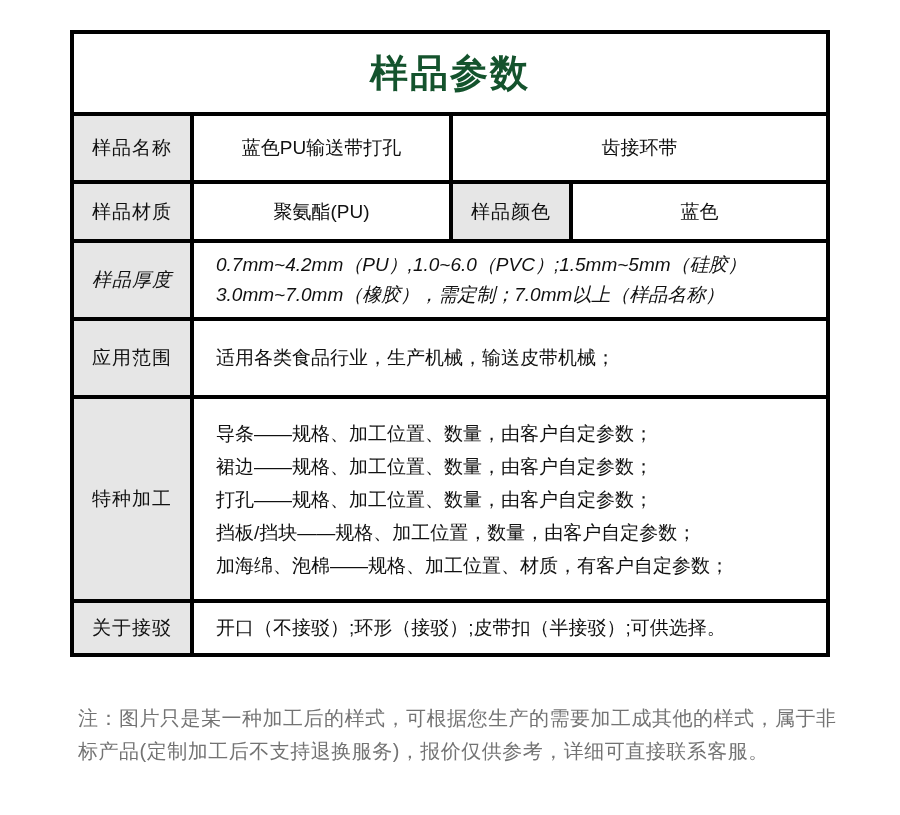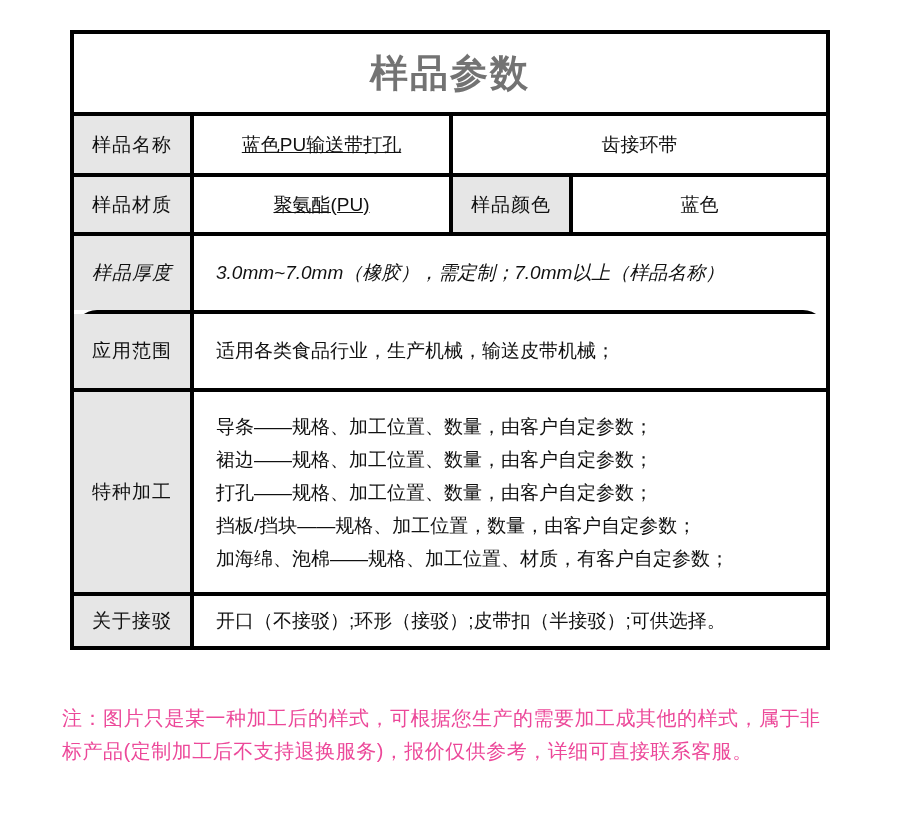--- a/index.html
+++ b/index.html
@@ -10,51 +10,51 @@
     color: #111111;
   }
   .canvas { position: absolute; left: 0; top: 0; width: 900px; height: 815px; background: #ffffff; }
 
   .spec-table {
     position: absolute; left: 70px; top: 30px; width: 760px;
     border: 4px solid #000000; background: #ffffff;
   }
   .title-row {
     height: 78px; display: flex; align-items: center; justify-content: center;
-    font-size: 38px; font-weight: bold; letter-spacing: 2px; color: #737373;
+    font-size: 38px; font-weight: bold; letter-spacing: 2px; color: #14532d;
   }
   .row { display: flex; border-top: 4px solid #000000; align-items: stretch; }
-  .r1 { height: 61px; }
+  .r1 { height: 68px; }
   .r2 { height: 59px; }
   .r3 { height: 78px; font-style: italic; }
-  .r4 { height: 78px; border-radius: 23px; }
+  .r4 { height: 78px; }
   .r5 { height: 204px; }
   .r6 { height: 54px; }
 
   .cell { display: flex; align-items: center; justify-content: center; font-size: 19px; }
   .label-cell {
     background: #e6e6e6; width: 120px; flex: 0 0 120px;
     border-right: 4px solid #000000; letter-spacing: 1px;
   }
-  .val-c1 { width: 259px; flex: 0 0 259px; border-right: 4px solid #000000; background: #ffffff; text-decoration: underline; }
+  .val-c1 { width: 259px; flex: 0 0 259px; border-right: 4px solid #000000; background: #ffffff; }
   .label-cell.second { width: 120px; flex: 0 0 120px; }
   .val-c2 { flex: 1 1 auto; background: #ffffff; }
 
   .val-merged {
     flex: 1 1 auto; background: #ffffff;
     display: flex; flex-direction: column; justify-content: center; align-items: flex-start;
     padding-left: 22px; font-size: 19px;
   }
   .val-merged .line { white-space: nowrap; }
   .lh30 .line { line-height: 30px; }
   .lh33 .line { line-height: 33px; }
 
   .note {
-    position: absolute; left: 62px; top: 702px; width: 800px;
-    font-size: 20px; color: #ec4899;
+    position: absolute; left: 78px; top: 702px; width: 800px;
+    font-size: 20px; color: #737373;
   }
   .note .line { line-height: 33px; white-space: nowrap; letter-spacing: 0.5px; }
 </style>
 </head>
 <body>
 
 <div class="canvas">
 
   <div class="spec-table">
 
@@ -69,20 +69,21 @@
     <div class="row r2">
       <div class="cell label-cell">样品材质</div>
       <div class="cell val-c1">聚氨酯(PU)</div>
       <div class="cell label-cell second">样品颜色</div>
       <div class="cell val-c2">蓝色</div>
     </div>
 
     <div class="row r3">
       <div class="cell label-cell">样品厚度</div>
       <div class="val-merged lh30">
+        <div class="line">0.7mm~4.2mm（PU）,1.0~6.0（PVC）;1.5mm~5mm（硅胶）</div>
         <div class="line">3.0mm~7.0mm（橡胶），需定制；7.0mm以上（样品名称）</div>
       </div>
     </div>
 
     <div class="row r4">
       <div class="cell label-cell">应用范围</div>
       <div class="val-merged lh30">
         <div class="line">适用各类食品行业，生产机械，输送皮带机械；</div>
       </div>
     </div>

